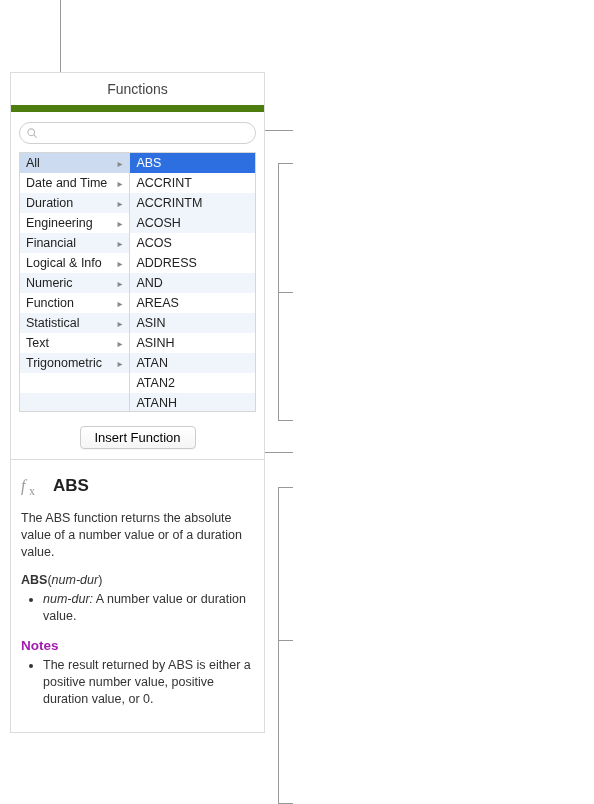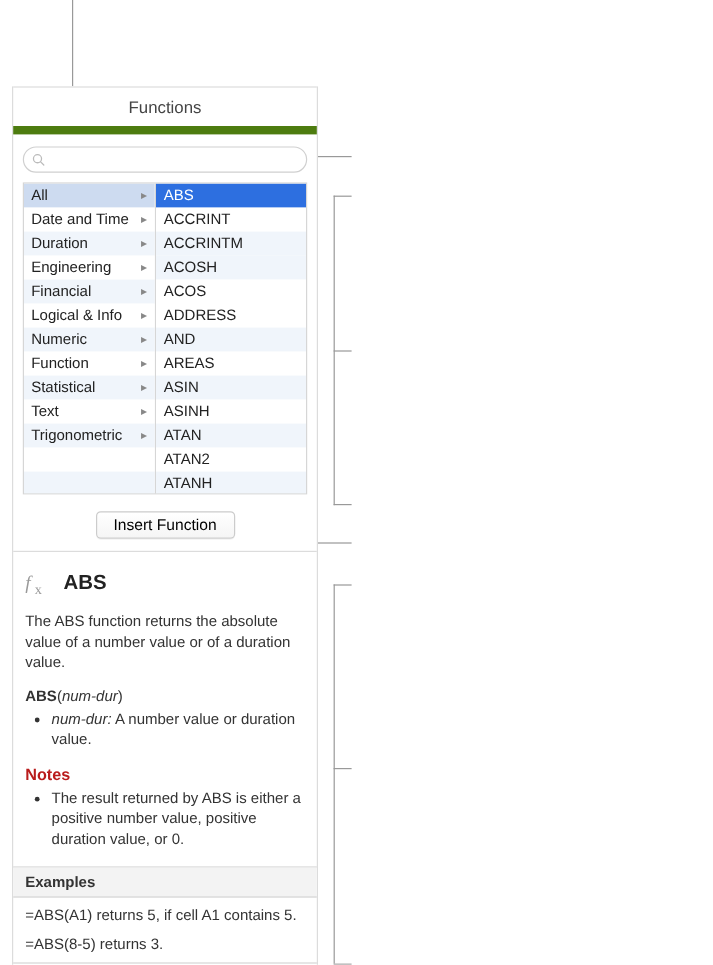--- a/index.html
+++ b/index.html
@@ -147,21 +147,21 @@
     margin-bottom: 14px;
   }
   .detail li {
     font-size: 12.5px;
     line-height: 1.35;
     color: #333;
   }
   .notes-h {
     font-size: 13.5px;
     font-weight: 700;
-    color: #b91c1c;
+    color: #a21caf;
     margin-bottom: 4px;
   }
   .examples-box {
     border-top: 1px solid #d6d6d6;
     border-bottom: 1px solid #d6d6d6;
     margin: 0 -10px;
   }
   .examples-h {
     background: #f3f3f3;
     padding: 5px 10px;
@@ -323,20 +323,15 @@
     <div class="syntax"><b>ABS</b>(<i>num-dur</i>)</div>
     <ul>
       <li><i>num-dur:</i><span> A number value or duration value.</span></li>
     </ul>
 
     <div class="notes-h">Notes</div>
     <ul>
       <li>The result returned by ABS is either a positive number value, positive duration value, or 0.</li>
     </ul>
 
-    <div class="examples-box">
-      <div class="examples-h">Examples</div>
-      <div class="example-line">=ABS(A1) returns 5, if cell A1 contains 5.</div>
-      <div class="example-line">=ABS(8-5) returns 3.</div>
-    </div>
   </div>
 
 </div>
 
 </body></html>

